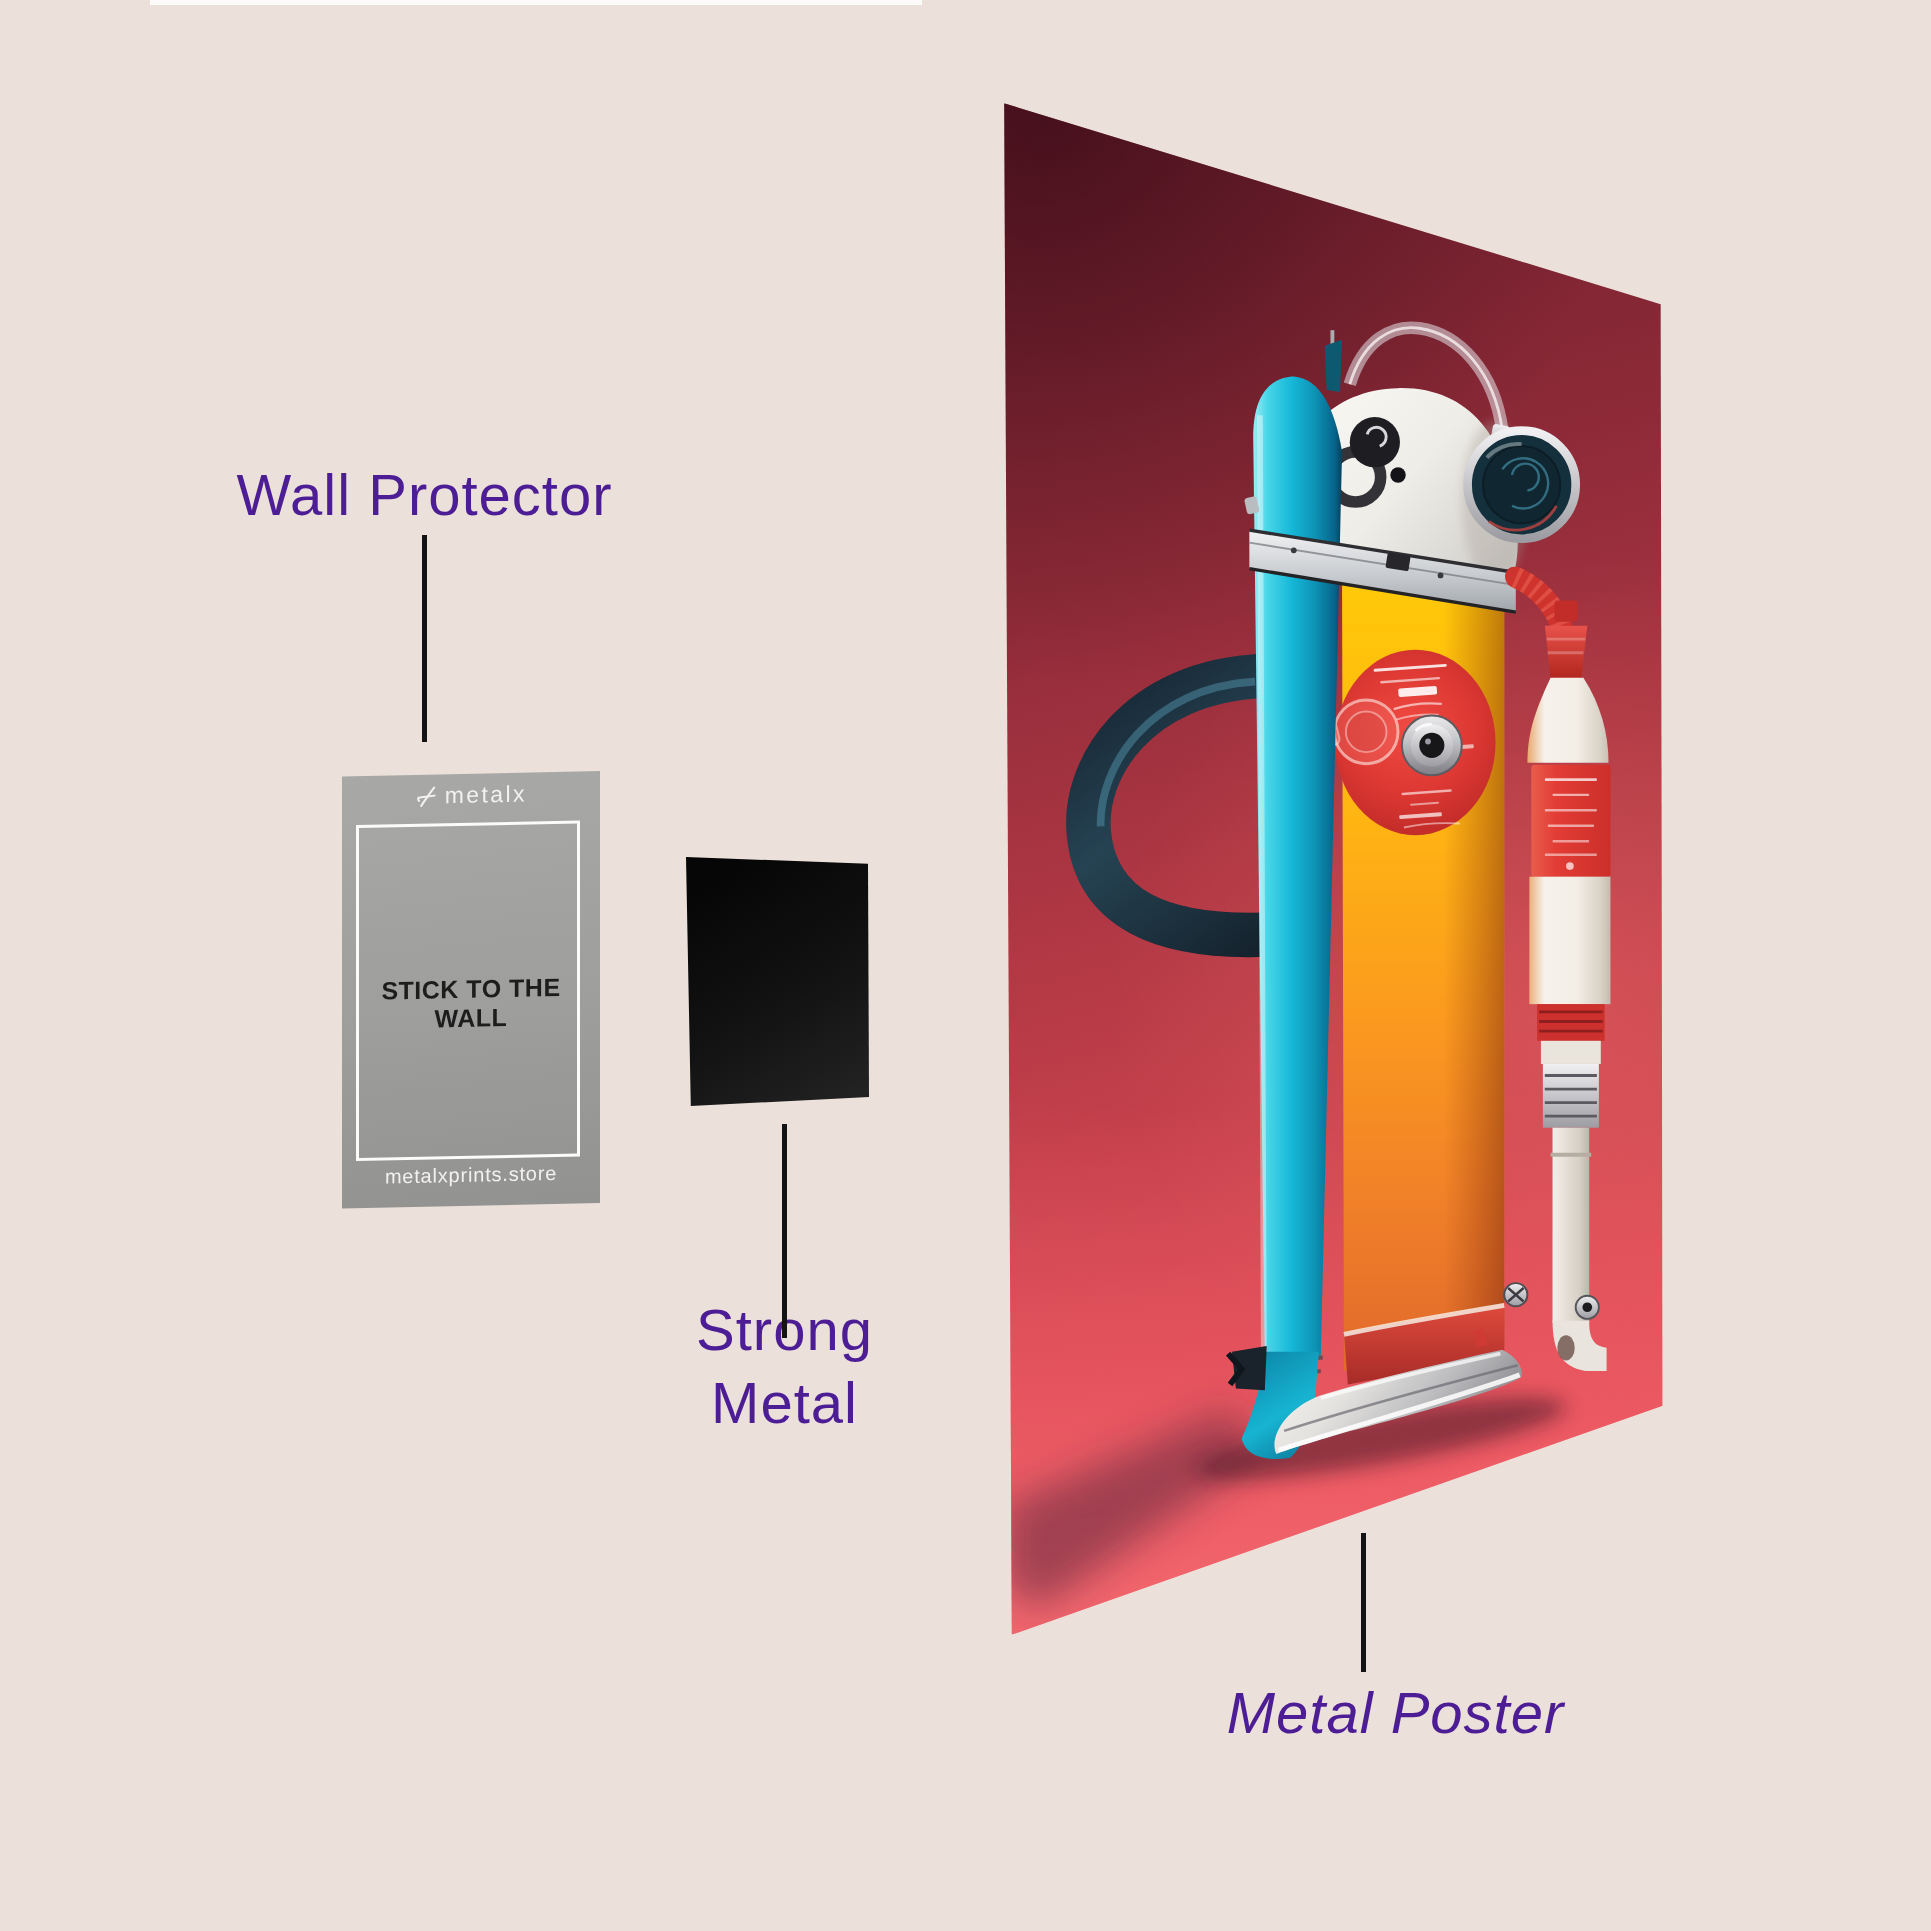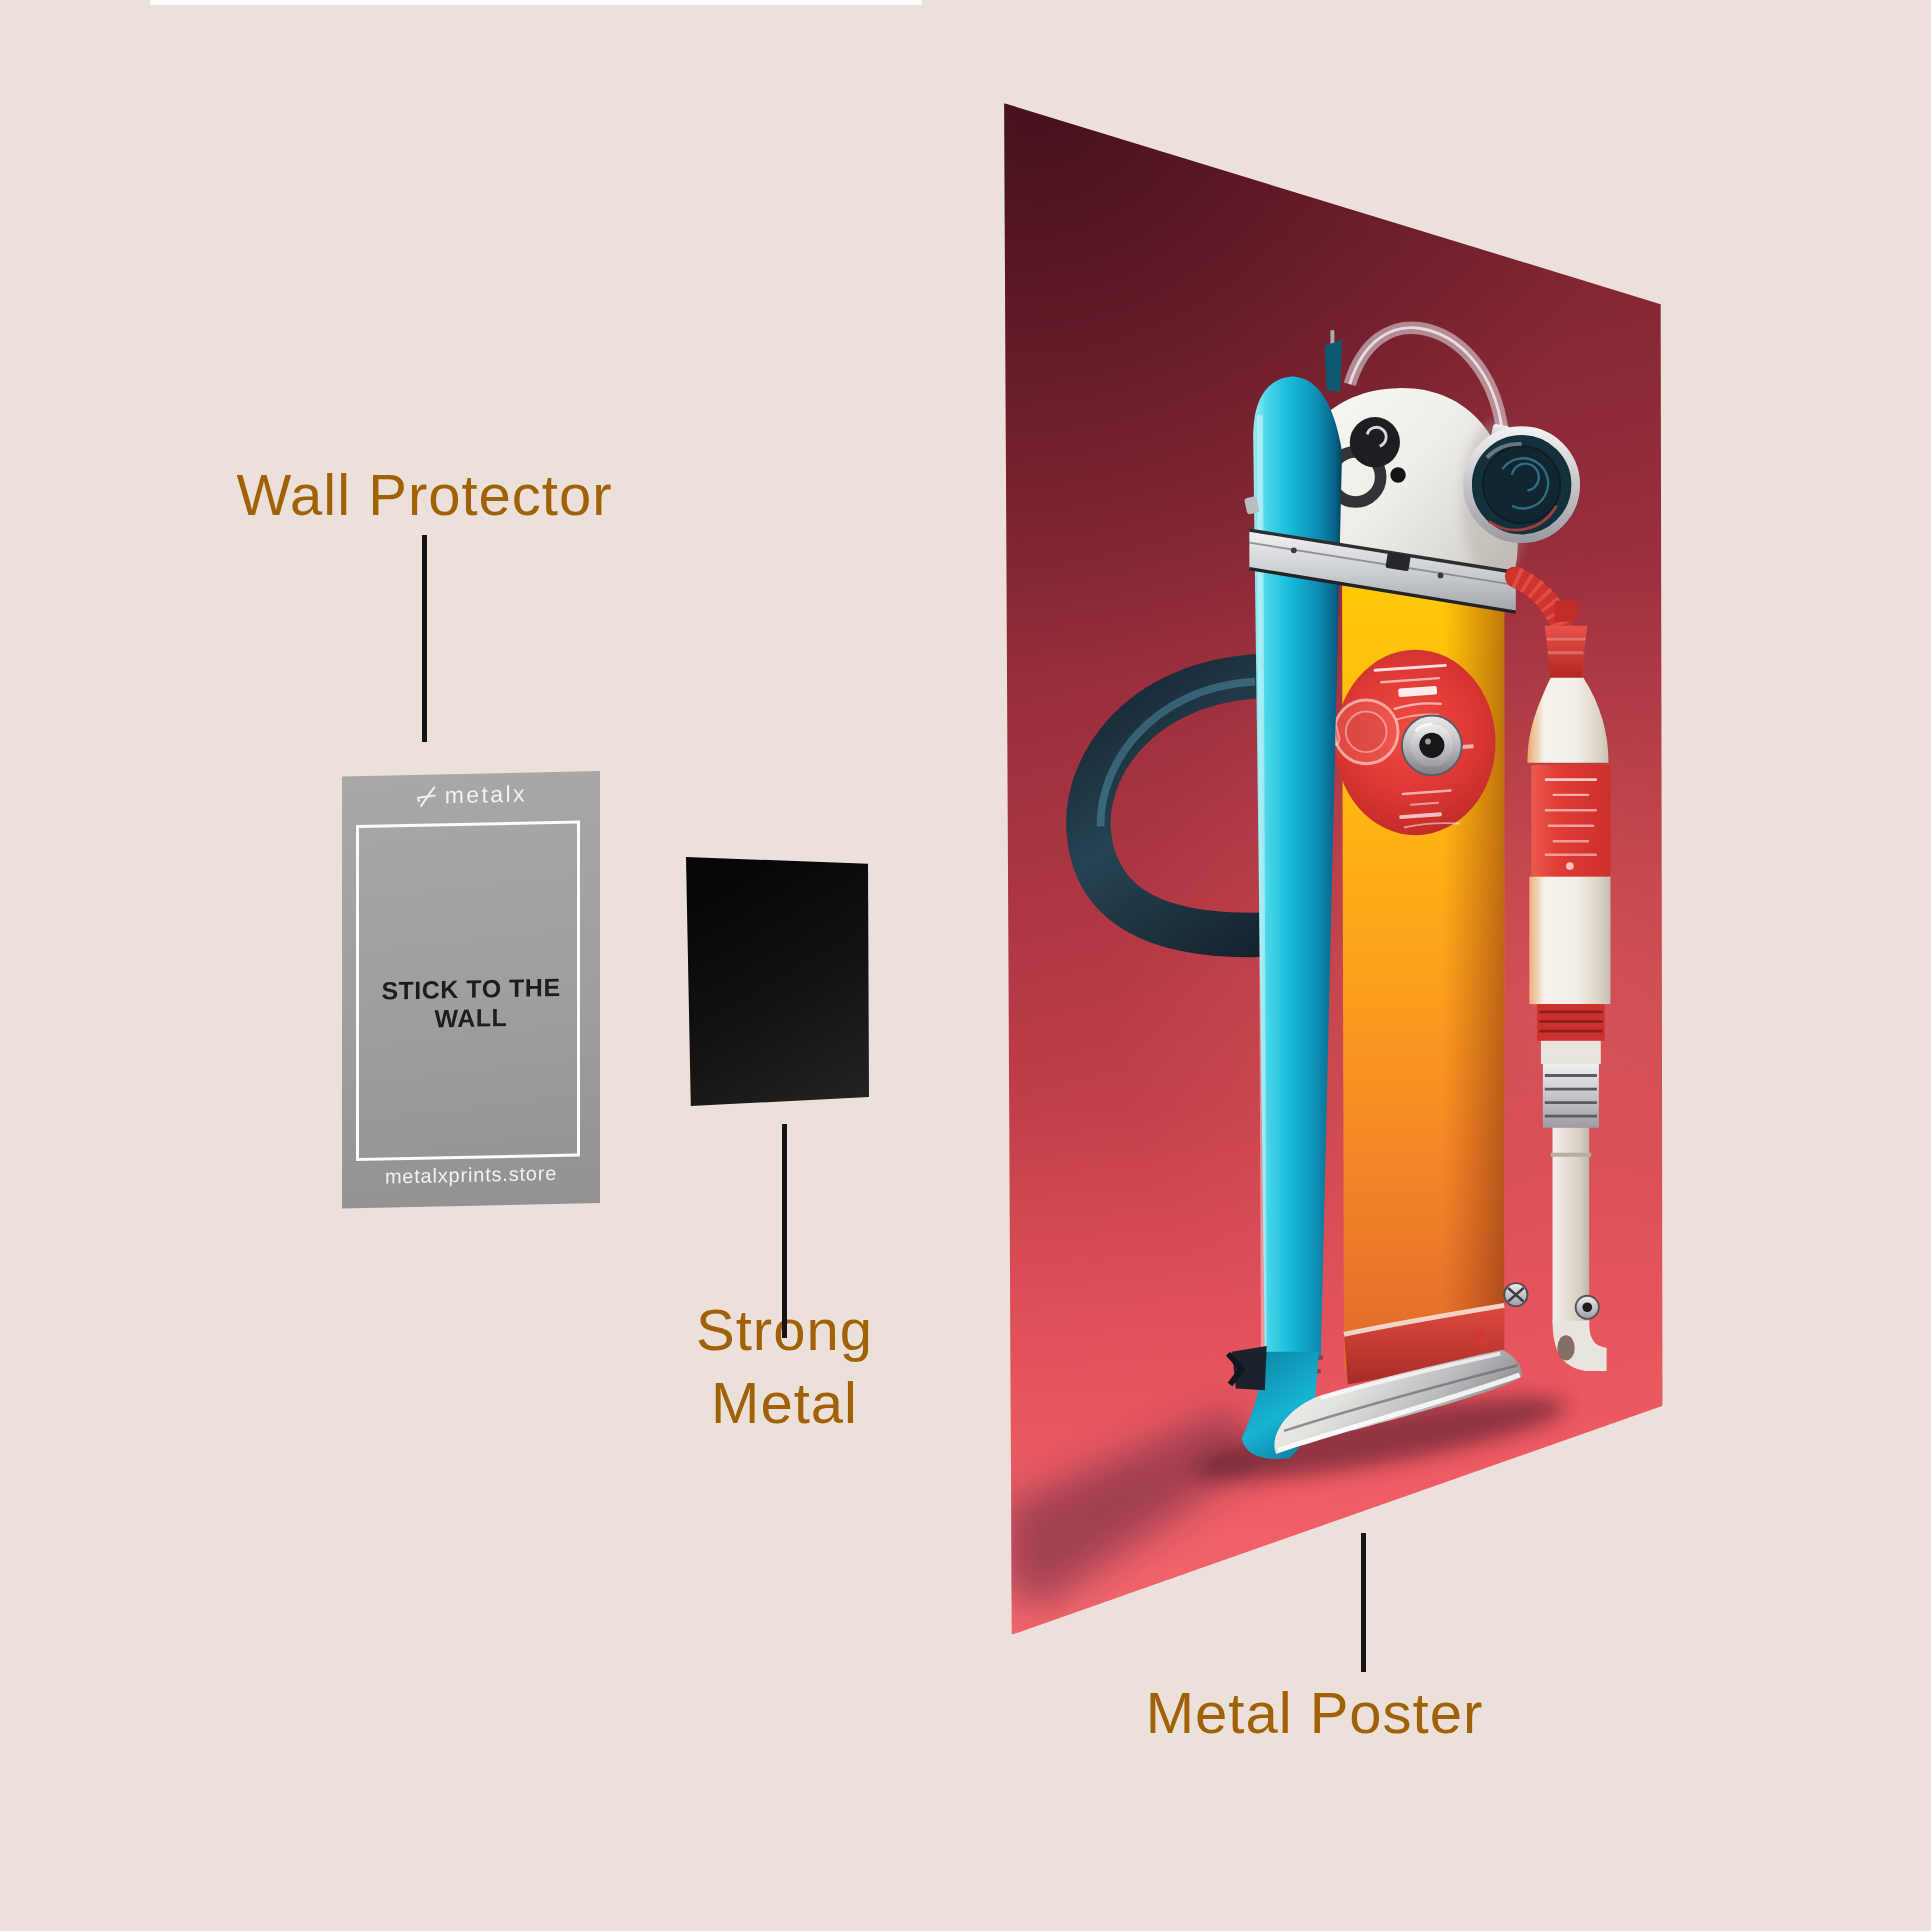--- a/index.html
+++ b/index.html
@@ -4,25 +4,25 @@
 <style>
   html,body{margin:0;padding:0;background:#ece1da;}
   #stage{position:relative;width:1931px;height:1931px;background:#ece1da;overflow:hidden;
          font-family:"Liberation Sans", sans-serif;}
   .abs{position:absolute;}
   .top-strip{left:150px;top:0;width:772px;height:4.8px;background:#ffffff;opacity:.85;}
   .leader{width:4.8px;background:#141414;}
   #line-wall{left:422px;top:535px;height:207px;}
   #line-magnet{left:782px;top:1124px;height:214px;}
   #line-poster{left:1361px;top:1533px;height:139px;}
-  .big-label{color:#a16207;font-size:58px;letter-spacing:1px;font-weight:500;
+  .big-label{color:#4c1d95;font-size:58px;letter-spacing:1px;font-weight:500;
              text-align:center;line-height:73px;}
   #label-wall{left:135px;top:458px;width:579px;}
   #label-magnet{left:543px;top:1293px;width:483px;}
-  #label-poster{left:1073px;top:1676px;width:483px;}
+  #label-poster{left:1154px;top:1676px;width:483px;font-style:italic;}
 
   
   #card{left:342px;top:771px;width:258px;height:432px;
         background:linear-gradient(175deg,#a8a8a6 0%,#9e9e9c 55%,#929290 100%);
         transform:skewY(-1.2deg);transform-origin:100% 0;}
   #card-logo{left:0;top:7.7px;width:100%;display:flex;justify-content:center;align-items:center;gap:6.8px;}
   #card-brand{color:#f3f1ef;font-size:23px;letter-spacing:2.4px;font-weight:400;}
   #card-frame{left:13.5px;top:49px;width:224px;height:336px;border:3.9px solid #fbfbfa;box-sizing:border-box;}
   #card-center{left:0;top:201px;width:100%;text-align:center;color:#1d1d1d;
                font-size:25px;font-weight:bold;letter-spacing:0.5px;}

